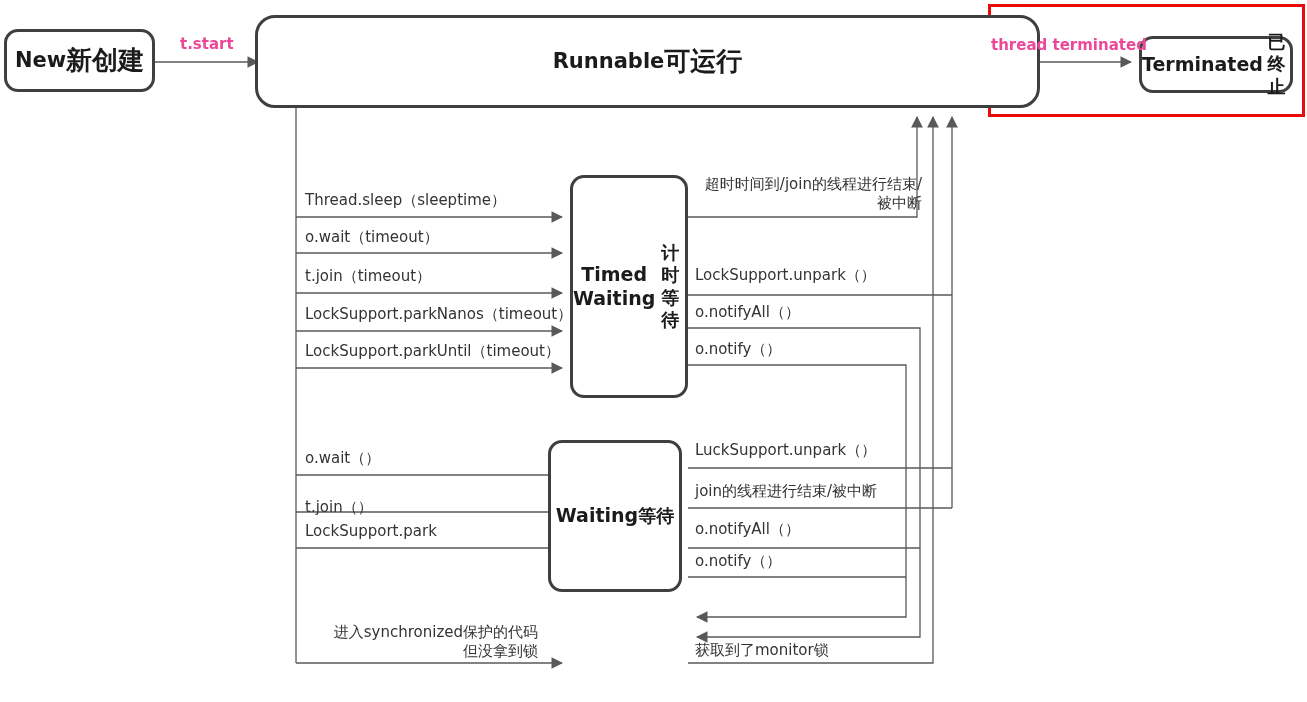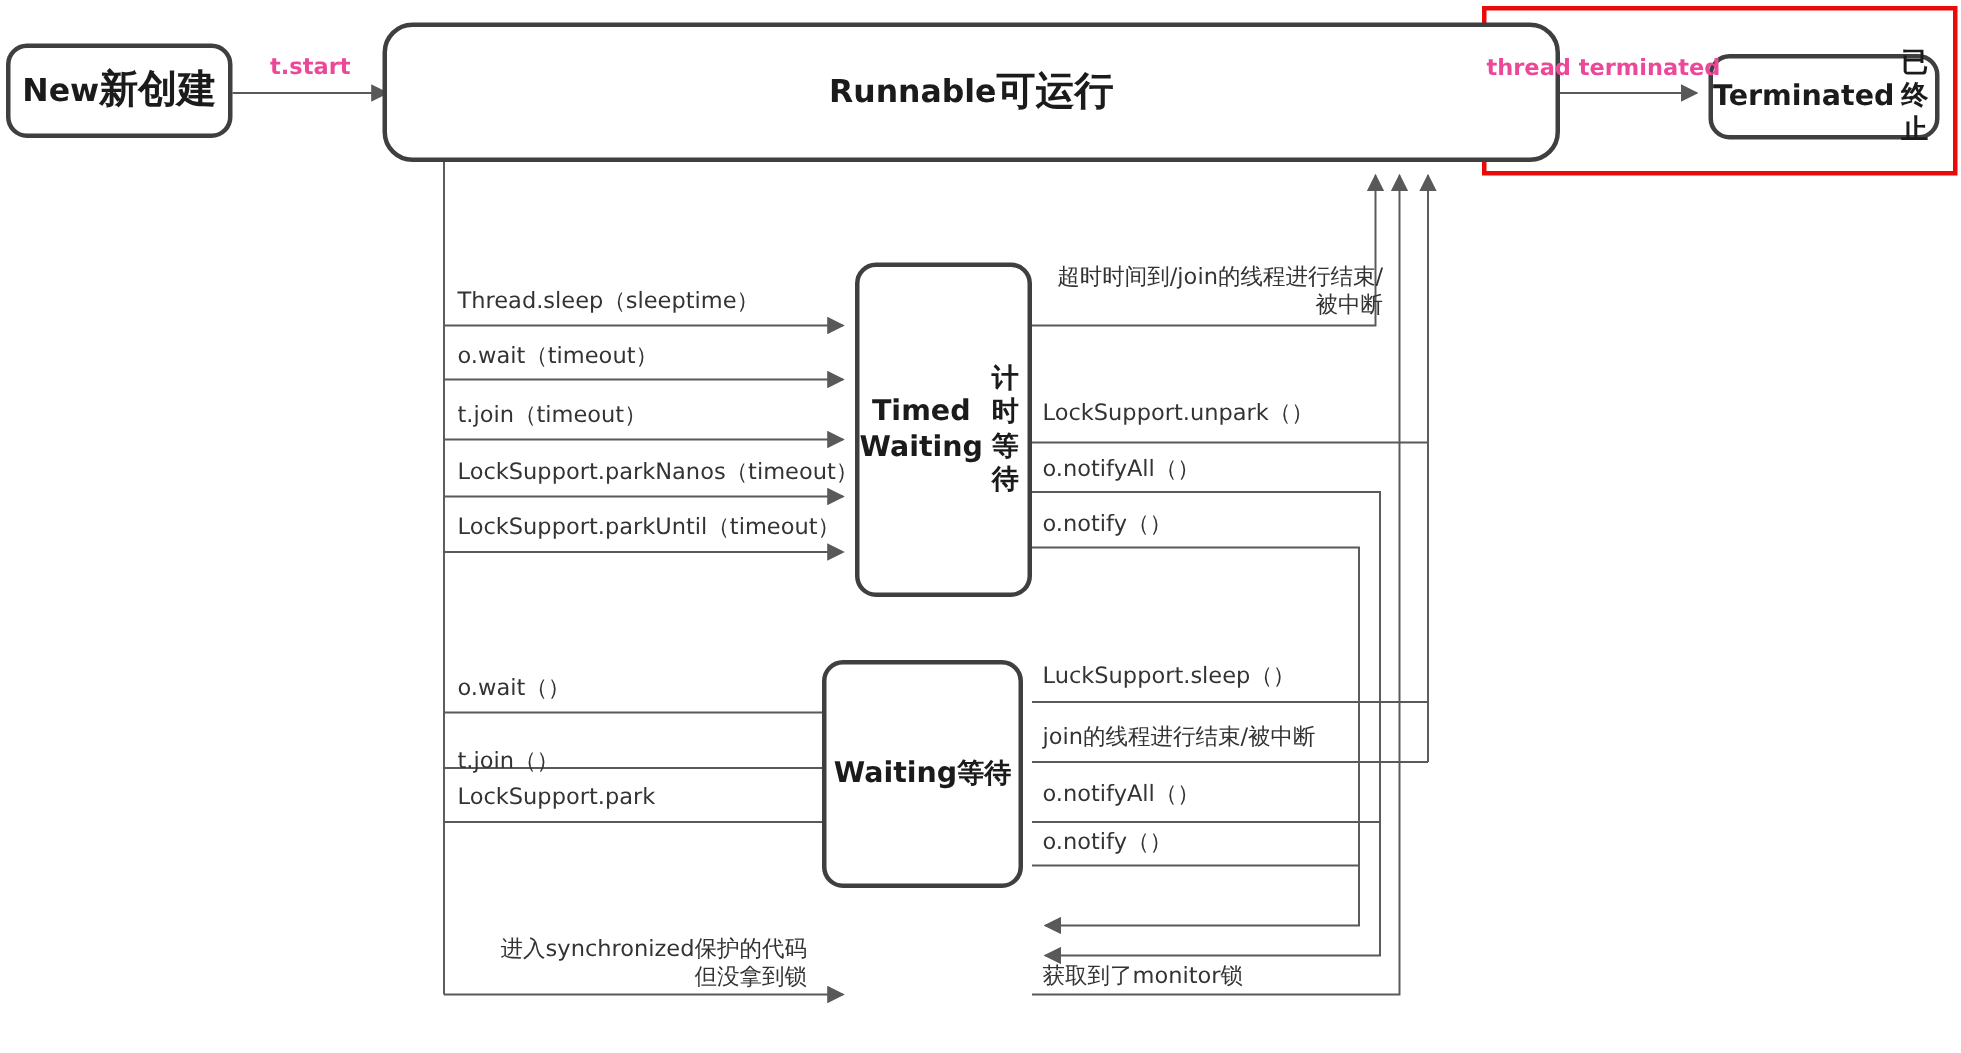--- a/index.html
+++ b/index.html
@@ -129,19 +129,19 @@
     <div>但没拿到锁</div>
   </div>
 
   <div class="edge-label center" style="left:690px;top:175px;width:232px;">
     <div>超时时间到/join的线程进行结束/</div>
     <div>被中断</div>
   </div>
   <div class="edge-label" style="left:695px;top:266px;">LockSupport.unpark（）</div>
   <div class="edge-label" style="left:695px;top:303px;">o.notifyAll（）</div>
   <div class="edge-label" style="left:695px;top:340px;">o.notify（）</div>
-  <div class="edge-label" style="left:695px;top:441px;">LuckSupport.sleep（）</div>
+  <div class="edge-label" style="left:695px;top:441px;">LuckSupport.unpark（）</div>
   <div class="edge-label" style="left:695px;top:482px;">join的线程进行结束/被中断</div>
   <div class="edge-label" style="left:695px;top:520px;">o.notifyAll（）</div>
   <div class="edge-label" style="left:695px;top:552px;">o.notify（）</div>
   <div class="edge-label" style="left:695px;top:641px;">获取到了monitor锁</div>
 
 </div>
 
 </body></html>

